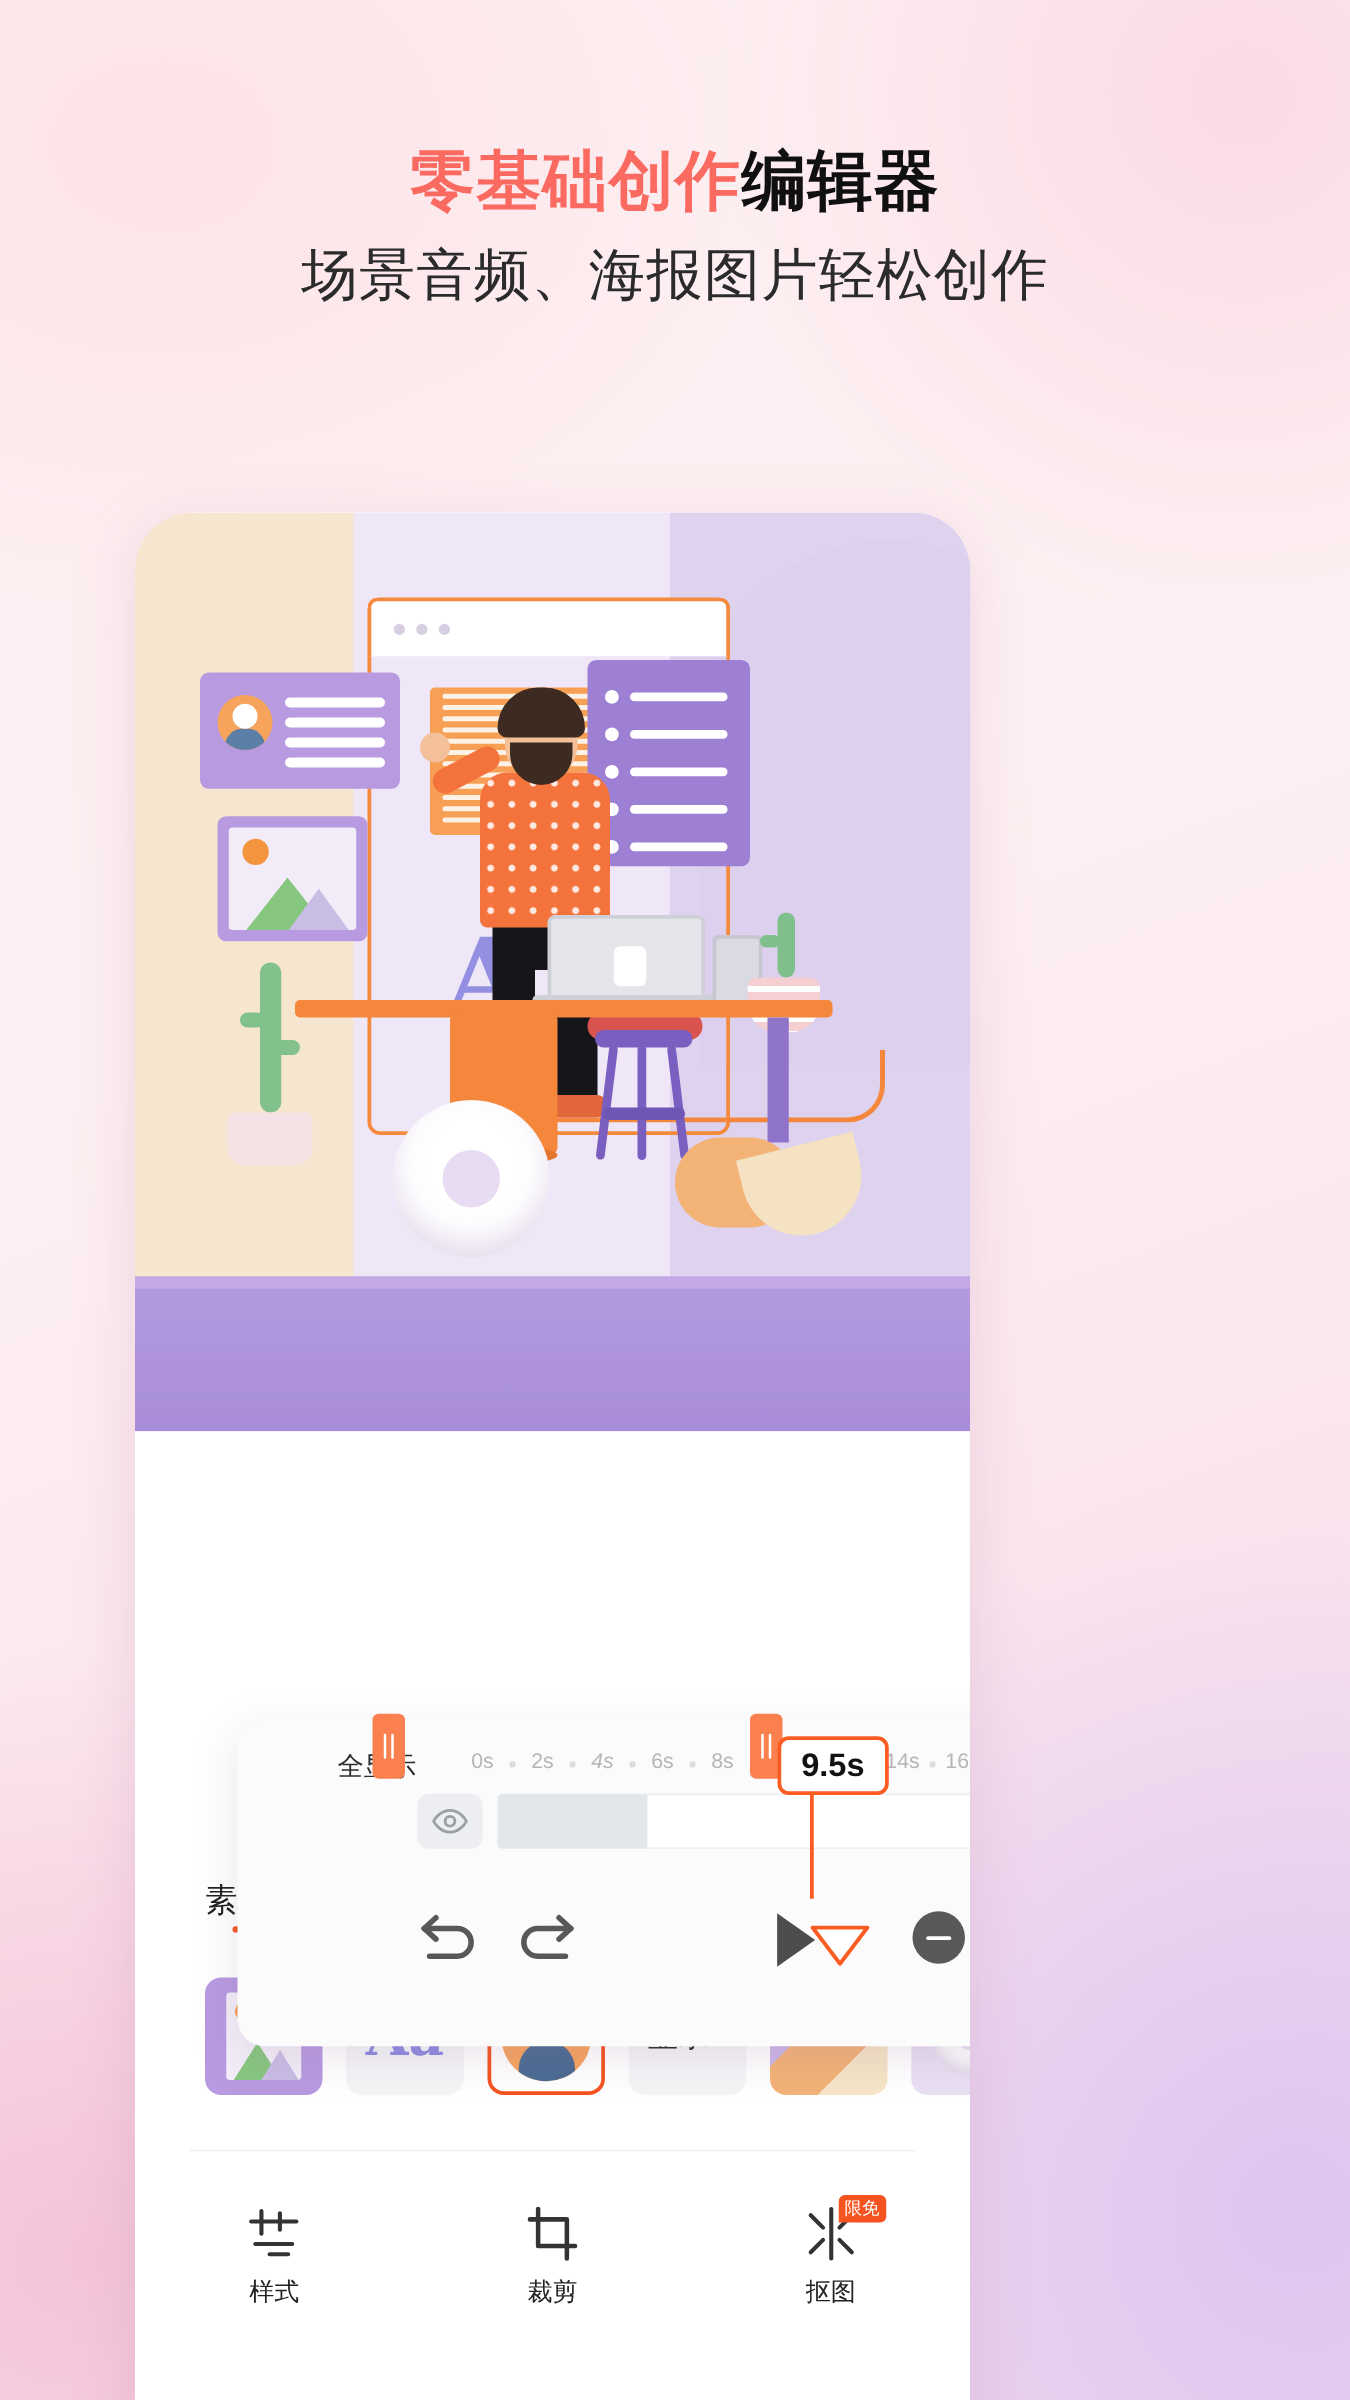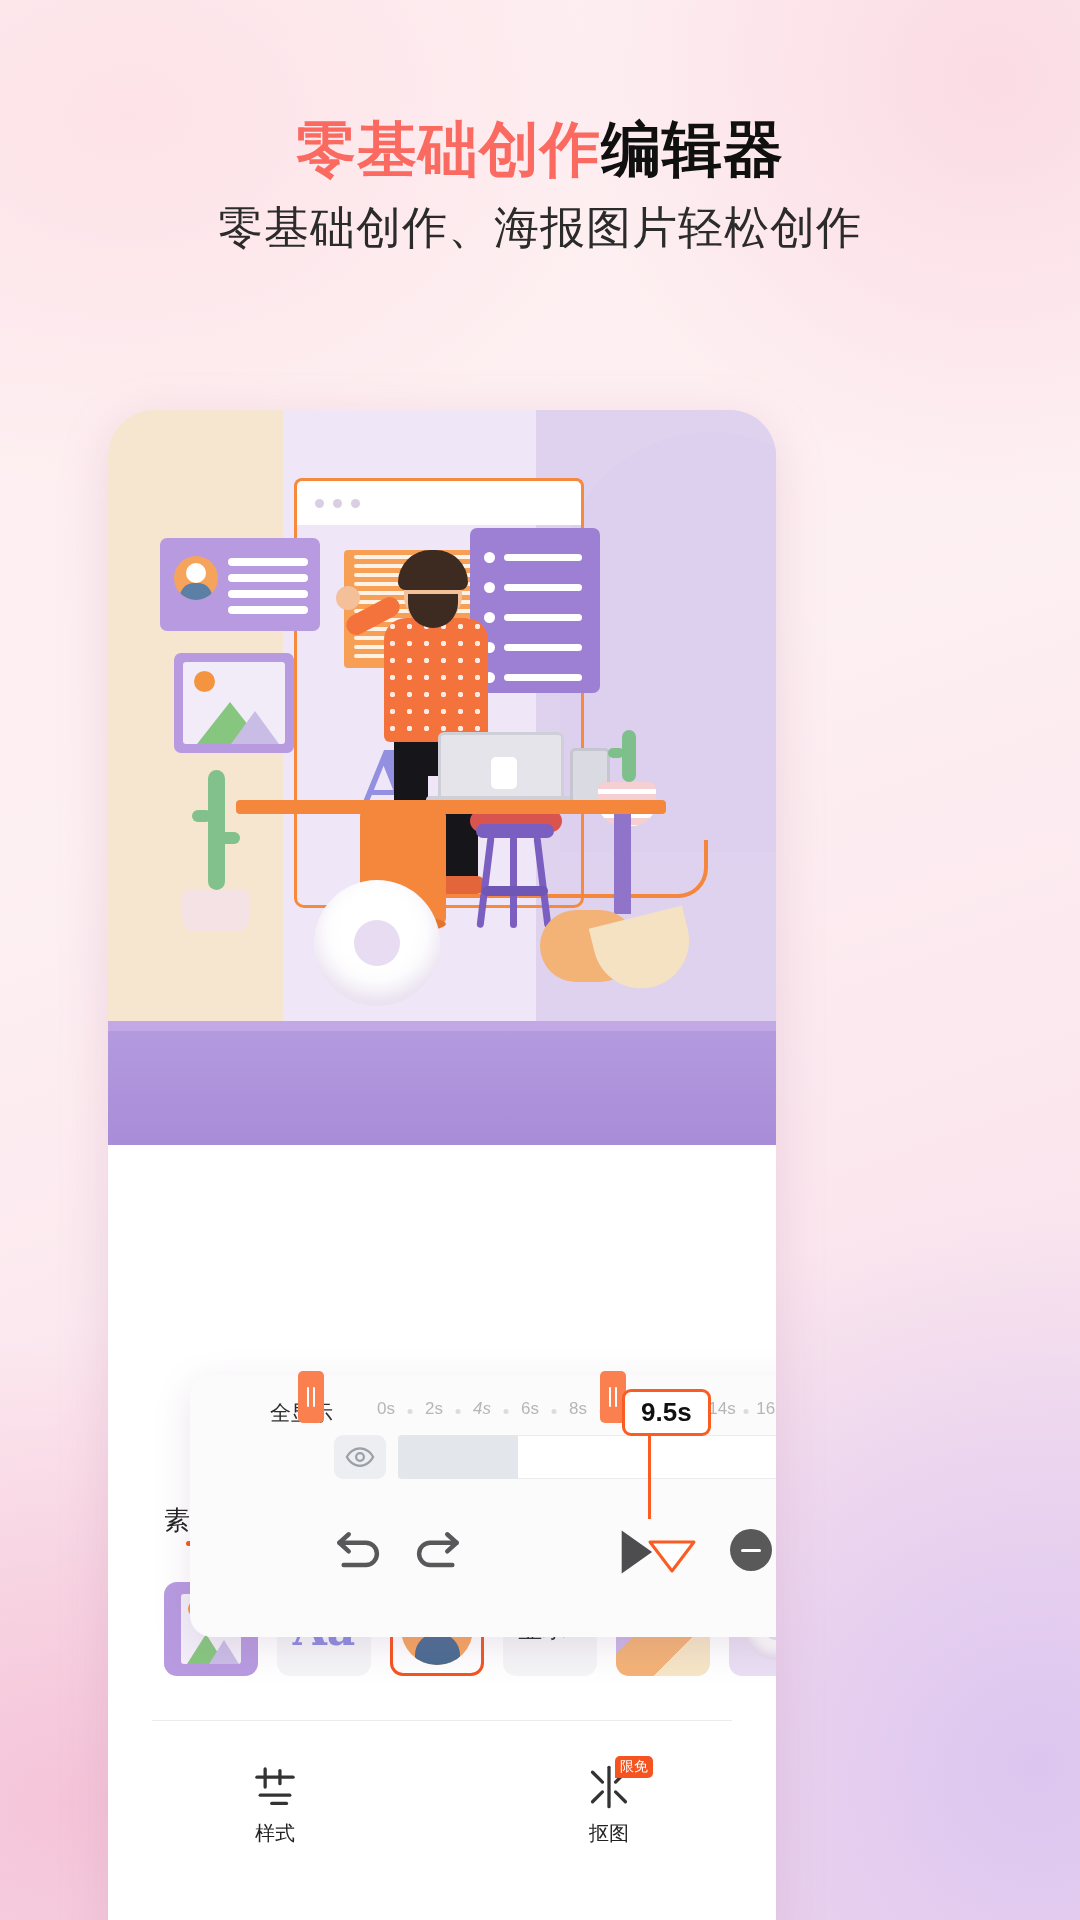--- a/index.html
+++ b/index.html
@@ -14,21 +14,21 @@
       radial-gradient(ellipse 800px 600px at 12% 6%, #fde3e8 0%, rgba(253,227,232,0) 62%),
       radial-gradient(ellipse 700px 700px at 92% 4%, #fbdbe4 0%, rgba(251,219,228,0) 60%),
       radial-gradient(ellipse 900px 800px at 6% 94%, #f5c4d8 0%, rgba(245,196,216,0) 60%),
       radial-gradient(ellipse 900px 900px at 96% 92%, #dcc6f0 0%, rgba(220,198,240,0) 62%),
       linear-gradient(160deg, #fdeef1 0%, #fdf0f2 38%, #fbe6ee 66%, #f3d9ec 100%);
   }
 
   
   .headline-wrap { position: absolute; top: 118px; left: 0; width: 1080px; text-align: center; }
   .headline {
-    font-size: 60px; font-weight: bold; letter-spacing: 1px;
+    font-size: 52px; font-weight: bold; letter-spacing: 1px;
     line-height: 1.04; white-space: nowrap;
     font-family: "DejaVu Sans", "Liberation Sans", sans-serif;
   }
   .hl-a { color: #fb6a60; }
   .hl-b { color: #101010; }
   .subhead {
     margin-top: 18px; font-size: 45px; color: #2b2b2b; letter-spacing: 1px;
     font-family: "DejaVu Sans", "Liberation Sans", sans-serif;
   }
 
@@ -232,21 +232,21 @@
            font-size:14px; padding:2px 5px; border-radius:5px 5px 5px 0;
            font-family:"DejaVu Sans","Liberation Sans",sans-serif;}
 </style>
 </head>
 <body>
 
 <div class="headline-wrap">
   <div class="headline">
     <span class="hl-a">零基础创作</span><span class="hl-b">编辑器</span>
   </div>
-  <div class="subhead">零基础创作、海报图片轻松创作</div>
+  <div class="subhead">场景音频、海报图片轻松创作</div>
 </div>
 
 <div class="phone">
  <div class="phone-inner">
 
   <div class="canvas">
     <div class="cv-bg-left"></div>
     <div class="cv-bg-mid"></div>
     <div class="cv-bg-mid2"></div>
     <div class="cv-bg-right"></div>
@@ -475,20 +475,27 @@
         <line x1="3" y1="8" x2="25" y2="8" stroke="#333" stroke-width="2" stroke-linecap="round"></line>
         <line x1="8" y1="3" x2="8" y2="14" stroke="#333" stroke-width="2" stroke-linecap="round"></line>
         <line x1="17" y1="4" x2="17" y2="12" stroke="#333" stroke-width="2" stroke-linecap="round"></line>
         <line x1="5" y1="19" x2="23" y2="19" stroke="#333" stroke-width="2" stroke-linecap="round"></line>
         <line x1="12" y1="24" x2="21" y2="24" stroke="#333" stroke-width="2" stroke-linecap="round"></line>
       </svg>
       <span class="lbl">样式</span>
     </div>
 
 
+    <div class="tool">
+      <svg width="46" height="46" viewBox="0 0 28 28">
+        <path d="M7 2 V20 H25" fill="none" stroke="#333" stroke-width="2.2" stroke-linecap="round" stroke-linejoin="round"></path>
+        <path d="M3 7 H21 V26" fill="none" stroke="#333" stroke-width="2.2" stroke-linecap="round" stroke-linejoin="round"></path>
+      </svg>
+      <span class="lbl">裁剪</span>
+    </div>
 
     <div class="tool">
       <span class="badge">限免</span>
       <svg width="46" height="46" viewBox="0 0 28 28">
         <line x1="14" y1="2" x2="14" y2="26" stroke="#333" stroke-width="2" stroke-linecap="round"></line>
         <line x1="4" y1="5" x2="10" y2="11" stroke="#333" stroke-width="2" stroke-linecap="round"></line>
         <line x1="24" y1="5" x2="18" y2="11" stroke="#333" stroke-width="2" stroke-linecap="round"></line>
         <line x1="4" y1="23" x2="10" y2="17" stroke="#333" stroke-width="2" stroke-linecap="round"></line>
         <line x1="24" y1="23" x2="18" y2="17" stroke="#333" stroke-width="2" stroke-linecap="round"></line>
       </svg>

